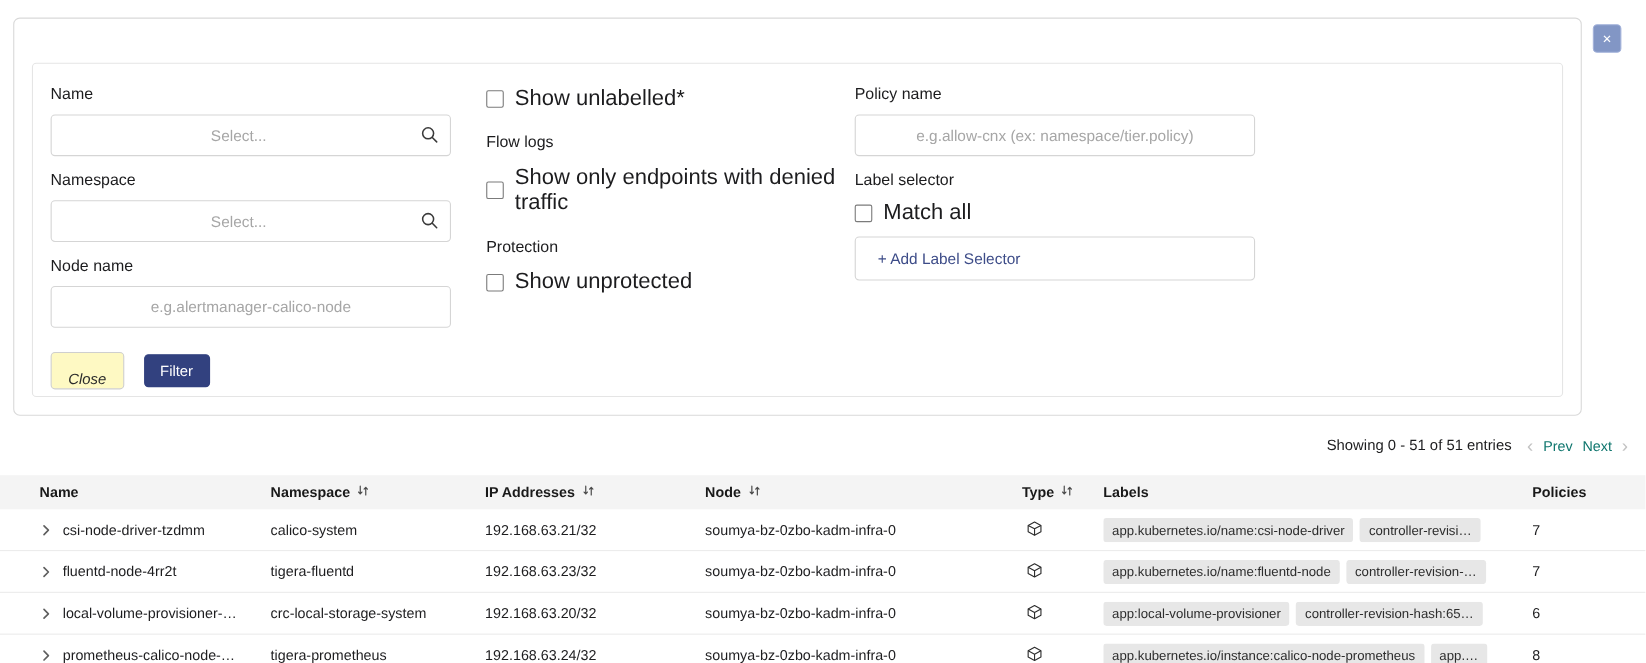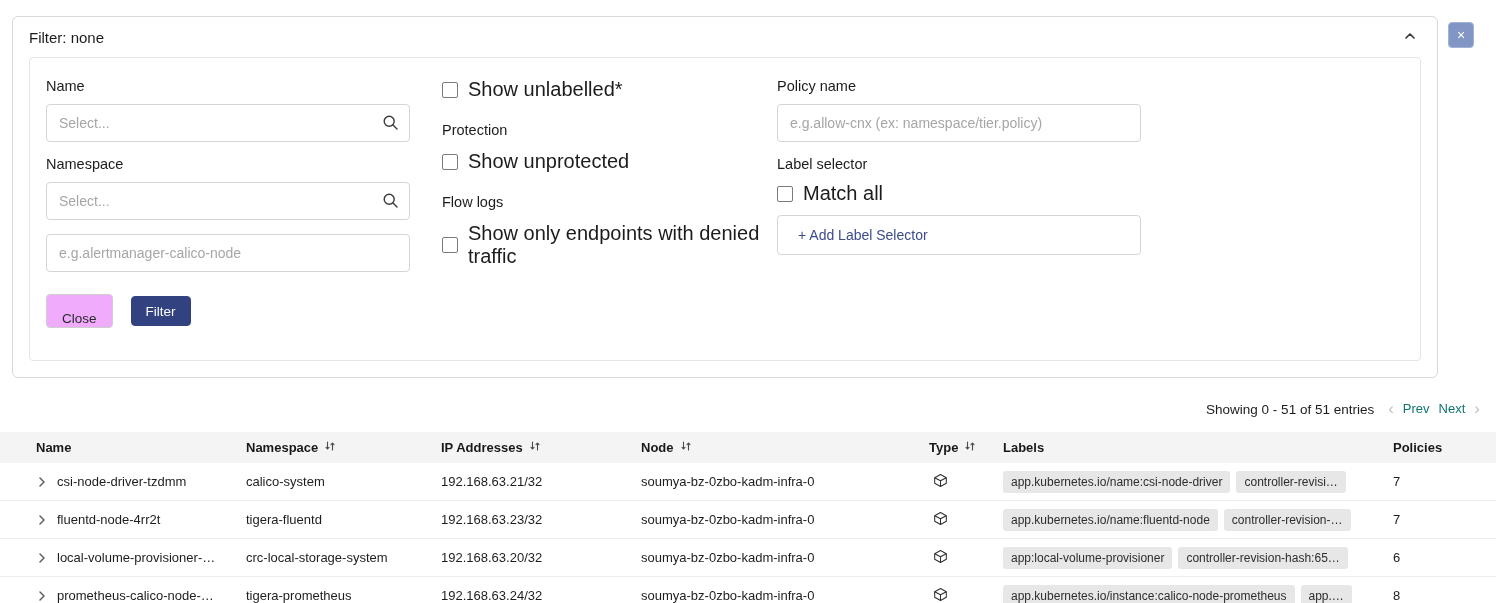--- a/index.html
+++ b/index.html
@@ -37,21 +37,21 @@
   .col { position: absolute; top: 20px; }
   .col-left { left: 16px; width: 364px; }
   .col-mid { left: 412px; width: 340px; }
   .col-right { left: 747px; width: 364px; }
 
   .field-label { font-size: 14.5px; color: #1c1c1e; margin-bottom: 10px; }
   .input-wrap { position: relative; margin-bottom: 14px; }
   .text-input {
     width: 100%; height: 38px; border: 1px solid #d5d5d5; border-radius: 4px;
     padding: 0 34px 0 12px; font-size: 14px; font-family: inherit; color: #1d1d1f;
-    outline: none; background: #fff;
+    outline: none; background: #fff; text-align: center;
   }
   .text-input.no-icon { padding-right: 12px; }
   .text-input::placeholder { color: #a6a6a6; }
   .search-icon { position: absolute; right: 11px; top: 10px; pointer-events: none; }
 
   .group { margin-bottom: 21px; }
   .group-heading { font-size: 14.5px; color: #1c1c1e; margin-bottom: 12px; }
   .checkbox-row { display: flex; align-items: center; gap: 10px; }
   .checkbox {
     width: 16px; height: 16px; border: 1.5px solid #7b7b7b; border-radius: 2px;
@@ -61,34 +61,34 @@
 
   .match-all-row { margin-bottom: 10px; }
   .add-label-btn {
     width: 100%; height: 40px; background: #fff; border: 1px solid #d5d5d5; border-radius: 4px;
     color: #3d4c88; font-size: 14px; font-family: inherit; text-align: left; padding: 0 20px;
     cursor: pointer;
   }
 
   .actions { display: flex; align-items: center; gap: 18px; margin-top: 22px; }
   .btn { height: 30px; border-radius: 4px; font-size: 13.5px; font-family: inherit; cursor: pointer; }
-  .btn-outline { background: #f0abfc; border: 1px solid #cfcfcf; color: #2a2a2a; padding: 16px 15px; }
+  .btn-outline { background: #fef9c3; border: 1px solid #cfcfcf; color: #2a2a2a; padding: 16px 15px; font-style: italic; }
   .btn-primary { background: var(--primary); border: 1px solid var(--primary); color: #fff; padding: 5px 14px; }
 
   .dismiss-btn {
     position: absolute; left: 1448px; top: 22px; width: 26px; height: 26px;
     background: var(--close-btn); border: 1px solid #a3b2da; border-radius: 4px;
     color: #fff; font-size: 14px; line-height: 1; display: flex; align-items: center; justify-content: center;
     cursor: pointer; font-family: inherit;
   }
 
   
   .pagination {
     position: absolute; top: 397px; right: 16px; height: 20px;
-    display: flex; align-items: flex-end; gap: 14px;
+    display: flex; align-items: flex-start; gap: 14px;
   }
   .page-summary { font-size: 13.5px; color: #1c1c1e; }
   .page-controls { display: flex; align-items: center; gap: 9px; }
   .page-chevron { color: #c3c3c3; font-size: 17px; line-height: 1; cursor: default; }
   .page-link { color: #0f766e; font-size: 13px; cursor: default; }
 
   
   .endpoints-table { position: absolute; top: 432px; left: 0; width: 1496px; }
   .t-header, .t-row {
     display: grid;
@@ -108,30 +108,20 @@
   .chip {
     background: var(--chip-bg); border-radius: 3px; padding: 4px 8px;
     font-size: 12px; color: #2d2d2d; white-space: nowrap; flex: none;
     max-width: 340px; overflow: hidden; text-overflow: ellipsis;
   }
 </style>
 </head>
 <body>
 
 <div class="filter-panel">
-  <div class="filter-header">
-    <span class="filter-title">Filter: none</span>
-    <button class="collapse-btn">
-      <span>
-        <svg width="14" height="14" viewBox="0 0 14 14">
-            <path d="M3 9l4-4 4 4" fill="none" stroke="#333" stroke-width="1.6" stroke-linecap="round" stroke-linejoin="round"></path>
-          </svg>
-      </span>
-    </button>
-  </div>
 
   <div class="filter-card">
 
     <div class="col col-left">
       <div class="field-label">Name</div>
       <div class="input-wrap">
         <input class="text-input" type="text" placeholder="Select..." style="">
         <span class="search-icon">
           <svg width="17" height="17" viewBox="0 0 17 17">
               <circle cx="7.2" cy="7.2" r="5" fill="none" stroke="#3a3a3a" stroke-width="1.4"></circle>
@@ -144,49 +134,50 @@
       <div class="input-wrap">
         <input class="text-input" type="text" placeholder="Select..." style="">
         <span class="search-icon">
           <svg width="17" height="17" viewBox="0 0 17 17">
               <circle cx="7.2" cy="7.2" r="5" fill="none" stroke="#3a3a3a" stroke-width="1.4"></circle>
               <path d="M11 11l4 4" stroke="#3a3a3a" stroke-width="1.4" stroke-linecap="round"></path>
             </svg>
         </span>
       </div>
 
+      <div class="field-label">Node name</div>
       <div class="input-wrap">
         <input class="text-input no-icon" type="text" placeholder="e.g.alertmanager-calico-node" style="">
       </div>
 
       <div class="actions">
         <button class="btn btn-outline">Close</button>
         <button class="btn btn-primary">Filter</button>
       </div>
     </div>
 
     <div class="col col-mid">
       <div class="group">
         <div class="checkbox-row">
           <span class="checkbox" role="checkbox" aria-checked="false"></span>
           <span class="checkbox-label">Show unlabelled*</span>
         </div>
       </div>
       <div class="group">
+        <div class="group-heading">Flow logs</div>
+        <div class="checkbox-row">
+          <span class="checkbox" role="checkbox" aria-checked="false"></span>
+          <span class="checkbox-label">Show only endpoints with denied traffic</span>
+        </div>
+      </div>
+      <div class="group">
         <div class="group-heading">Protection</div>
         <div class="checkbox-row">
           <span class="checkbox" role="checkbox" aria-checked="false"></span>
           <span class="checkbox-label">Show unprotected</span>
-        </div>
-      </div>
-      <div class="group">
-        <div class="group-heading">Flow logs</div>
-        <div class="checkbox-row">
-          <span class="checkbox" role="checkbox" aria-checked="false"></span>
-          <span class="checkbox-label">Show only endpoints with denied traffic</span>
         </div>
       </div>
     </div>
 
     <div class="col col-right">
       <div class="field-label">Policy name</div>
       <div class="input-wrap">
         <input class="text-input no-icon" type="text" placeholder="e.g.allow-cnx (ex: namespace/tier.policy)" style="">
       </div>
 

